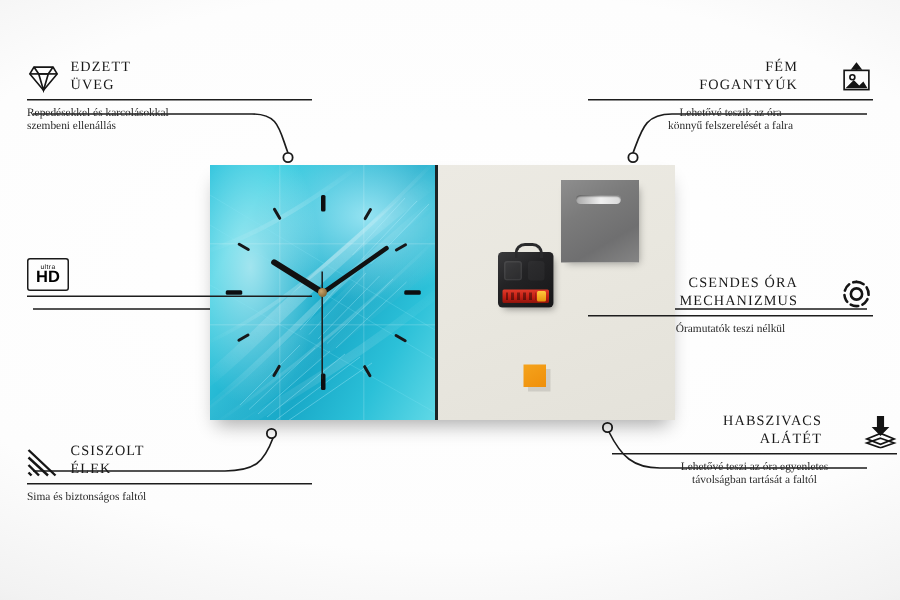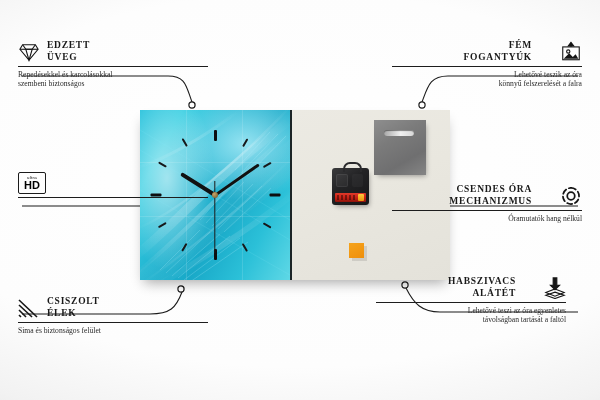--- a/index.html
+++ b/index.html
@@ -79,37 +79,37 @@
     background:linear-gradient(150deg,#f5a31c,#ef8f0b);
     box-shadow:3px 3px 0 0 rgba(0,0,0,.10);
   }
 
   
   .callout{position:absolute;width:190px;}
   .callout .head{display:flex;align-items:center;gap:7px;}
   .callout.left .head{justify-content:flex-start;}
   .callout.right .head{justify-content:flex-end;gap:28px;}
   .title{
-    font-size:9.5px;font-weight:bold;letter-spacing:.75px;color:#191919;line-height:11.5px;
+    font-size:9.5px;font-weight:normal;letter-spacing:.75px;color:#191919;line-height:11.5px;
     text-transform:uppercase;white-space:pre-line;
   }
   .callout.right .title{text-align:right;}
   .rule{height:1px;background:#1d1d1d;margin:3px 0 3px;}
   .desc{font-size:7.6px;line-height:9.4px;color:#2a2a2a;white-space:pre-line;}
-  .callout.right .desc{text-align:right;}
+  .callout.right .desc{text-align:center;}
   .ico{width:22px;height:22px;flex:0 0 22px;display:flex;align-items:center;justify-content:center;}
   .ico svg{display:block;}
 
   
   #c-glass{left:18px;top:40px;}
   #c-print{left:18px;top:172px;}
   #c-edge{left:18px;top:296px;}
   #c-handle{left:392px;top:40px;}
   #c-mech{left:392px;top:184px;}
-  #c-foam{left:376px;top:276px;}
+  #c-foam{left:408px;top:276px;}
 
   .connectors{position:absolute;inset:0;pointer-events:none;}
   .hdbox{border:1.3px solid #1b1b1b;border-radius:2px;width:26px;height:20px;
          display:flex;flex-direction:column;align-items:center;justify-content:center;flex:0 0 26px;}
   .hd-ultra{font-size:4.4px;letter-spacing:.3px;line-height:4.4px;font-family:"Liberation Sans",sans-serif;}
   .hd-main{font-size:11px;font-weight:bold;line-height:9px;font-family:"Liberation Sans",sans-serif;}
 </style>
 </head>
 <body>
 
@@ -229,21 +229,21 @@
             <path d="M2,8 H22"></path>
           <path d="M5,3 L8.5,8 L12,20 L15.5,8 L19,3"></path>
             <path d="M8.5,8 L15.5,8"></path>
         </svg>
       </span>
       <span class="title">EDZETT
 ÜVEG</span>
     </div>
     <div class="rule"></div>
     <div class="desc">Repedésekkel és karcolásokkal
-szembeni biztonságos</div>
+szembeni ellenállás</div>
   </div>
 
   <div class="callout left" id="c-print">
     <div class="head">
       <span class="hdbox">
         <span class="hd-ultra">ultra</span>
         <span class="hd-main">HD</span>
       </span>
     </div>
     <div class="rule"></div>
@@ -256,21 +256,21 @@
           <path d="M1,2 L19,19"></path>
             <path d="M1,7 L14,19"></path>
             <path d="M1,12 L8,19"></path>
             <path d="M1,17 L3,19"></path>
         </svg>
       </span>
       <span class="title">CSISZOLT
 ÉLEK</span>
     </div>
     <div class="rule"></div>
-    <div class="desc">Sima és biztonságos felület</div>
+    <div class="desc">Sima és biztonságos faltól</div>
   </div>
 
   <div class="callout right" id="c-handle">
     <div class="head">
       <span class="title">FÉM
 FOGANTYÚK</span>
       <span class="ico">
         <svg width="22" height="21" viewBox="0 0 24 22" fill="none" stroke="#151515" stroke-width="1.2">
           <path d="M12,1 L9,5 H15 Z" fill="#151515"></path>
             <path d="M12,4 V6"></path>
@@ -290,21 +290,21 @@
       <span class="title">CSENDES ÓRA
 MECHANIZMUS</span>
       <span class="ico">
         <svg width="22" height="22" viewBox="0 0 24 24" fill="none" stroke="#151515" stroke-width="1.9" stroke-linecap="round">
           <path d="M12,3.2 a8.8,8.8 0 1 1 -0.01,0" stroke-dasharray="5.5 3.2"></path>
           <circle cx="12" cy="12" r="4.1"></circle>
         </svg>
       </span>
     </div>
     <div class="rule"></div>
-    <div class="desc">Óramutatók hang nélkül</div>
+    <div class="desc">Óramutatók teszi nélkül</div>
   </div>
 
   <div class="callout right" id="c-foam">
     <div class="head">
       <span class="title">HABSZIVACS
 ALÁTÉT</span>
       <span class="ico">
         <svg width="22" height="22" viewBox="0 0 24 24" fill="none" stroke="#151515" stroke-width="1.2">
           <path d="M10,1 H14 V9 H17 L12,14 L7,9 H10 Z" fill="#151515"></path>
           <path d="M12,13 L22,17 L12,21 L2,17 Z"></path>

